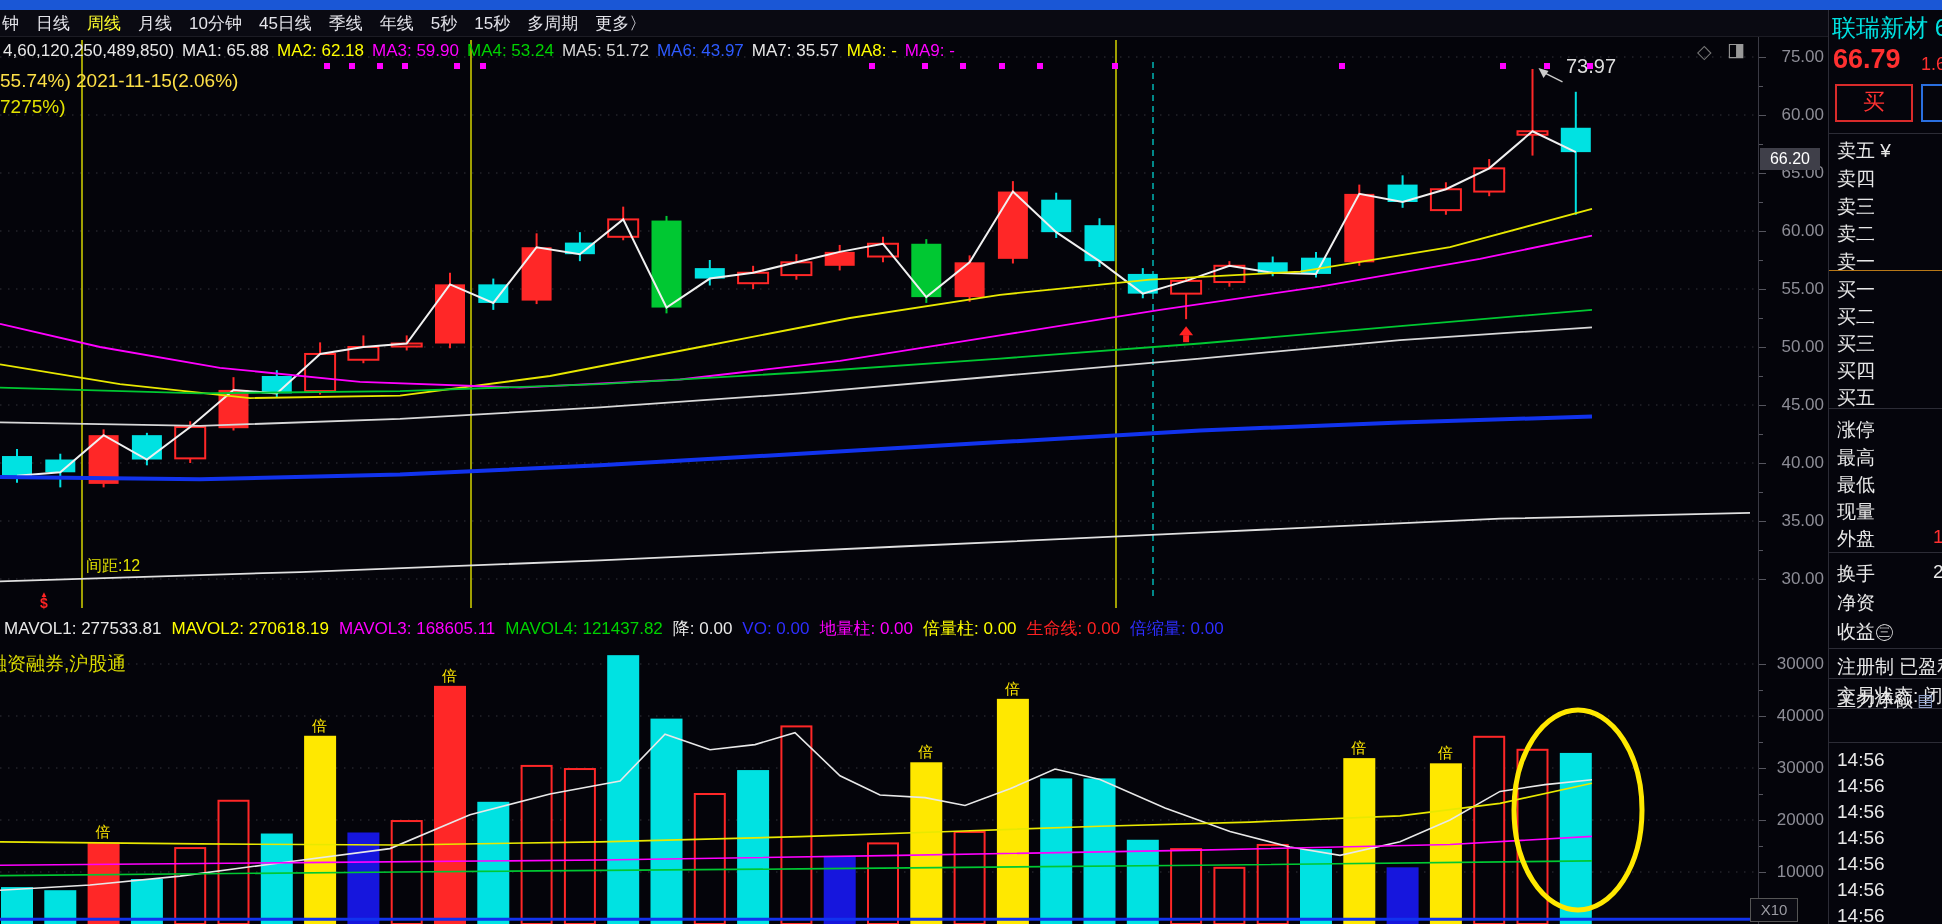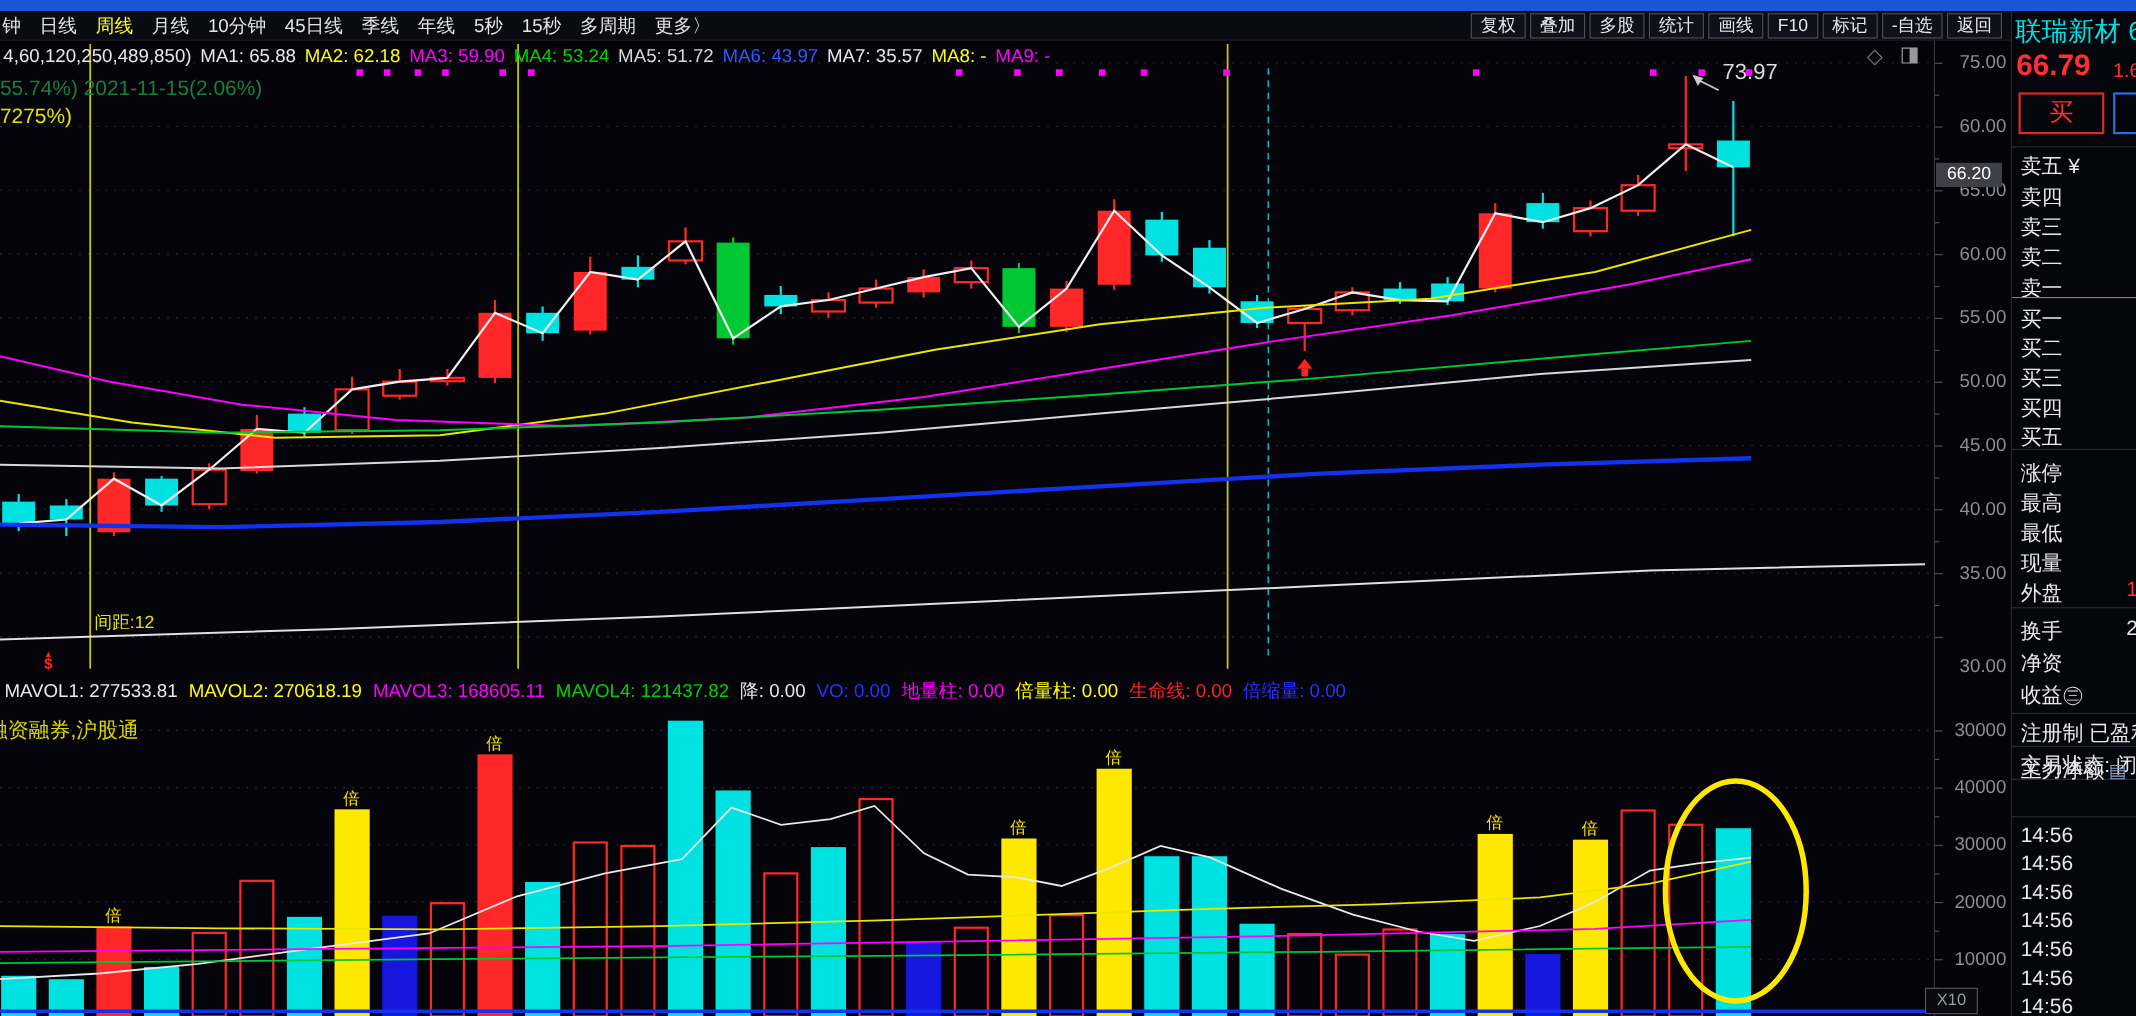--- a/index.html
+++ b/index.html
@@ -10,21 +10,21 @@
   .tb-left{position:absolute;left:2px;top:0;height:26px;display:flex;align-items:center;gap:17px;}
   .tb-item{color:#e4e4ea;font-size:17px;white-space:nowrap;cursor:default;}
   .tb-item.active{color:#ffff2e;}
   .tb-right{position:absolute;right:122px;top:1px;height:24px;display:flex;align-items:center;gap:4px;}
   .tb-btn{color:#e6e6ec;font-size:16px;border:1px solid #50505c;background:#10101a;padding:0 8px;height:21px;line-height:21px;white-space:nowrap;}
   .chart-area{position:absolute;left:0;top:0;width:1758px;height:924px;background:#04040a;overflow:hidden;z-index:1;}
   #chart-svg{position:absolute;left:0;top:0;}
   .ov{position:absolute;white-space:nowrap;z-index:2;}
   .ma-row{left:3px;top:41px;font-size:17px;color:#e8e8e8;}
   .ma-row span{margin-right:8px;}
-  .ann1{left:0;top:70px;font-size:19px;color:#15803d;}
+  .ann1{left:0;top:70px;font-size:19px;color:#fde047;}
   .ann2{left:0;top:96px;font-size:19px;color:#e3e300;}
   .gap-label{left:86px;top:556px;font-size:16px;color:#e3e300;}
   .dollar{left:40px;top:591px;color:#ff2424;text-align:center;line-height:8px;z-index:2;}
   .dollar .tri{font-size:8px;display:block;}
   .dollar .sym{font-size:14px;font-weight:bold;display:block;}
   .mavol-row{left:4px;top:617px;font-size:17px;}
   .mavol-row span{margin-right:10px;margin-top:36px;}
   .margin-row{left:-12px;top:651px;font-size:19px;color:#d8d800;}
   .high-label{left:1566px;top:55px;font-size:20px;color:#dddddd;}
   .icon-diamond{left:1697px;top:40px;font-size:19px;color:#777;}
@@ -249,31 +249,20 @@
         <span class="tb-item">月线</span>
         <span class="tb-item">10分钟</span>
         <span class="tb-item">45日线</span>
         <span class="tb-item">季线</span>
         <span class="tb-item">年线</span>
         <span class="tb-item">5秒</span>
         <span class="tb-item">15秒</span>
         <span class="tb-item">多周期</span>
         <span class="tb-item">更多〉</span>
       </div>
-    <div class="tb-right" id="tb-right">
-        <span class="tb-btn">复权</span>
-        <span class="tb-btn">叠加</span>
-        <span class="tb-btn">多股</span>
-        <span class="tb-btn">统计</span>
-        <span class="tb-btn">画线</span>
-        <span class="tb-btn">F10</span>
-        <span class="tb-btn">标记</span>
-        <span class="tb-btn">-自选</span>
-        <span class="tb-btn">返回</span>
-      </div>
   </div>
 
   <div class="price-axis" id="price-axis">
       <span class="ax-label" style="top: 12px;">75.00</span>
       <div class="ax-tick" style="top: 22px;"></div>
       <span class="ax-label" style="top: 70px;">60.00</span>
       <div class="ax-tick" style="top: 80px;"></div>
       <span class="ax-label" style="top: 128px;">65.00</span>
       <div class="ax-tick" style="top: 138px;"></div>
       <span class="ax-label" style="top: 186px;">60.00</span>
@@ -281,21 +270,21 @@
       <span class="ax-label" style="top: 244px;">55.00</span>
       <div class="ax-tick" style="top: 254px;"></div>
       <span class="ax-label" style="top: 302px;">50.00</span>
       <div class="ax-tick" style="top: 312px;"></div>
       <span class="ax-label" style="top: 360px;">45.00</span>
       <div class="ax-tick" style="top: 370px;"></div>
       <span class="ax-label" style="top: 418px;">40.00</span>
       <div class="ax-tick" style="top: 428px;"></div>
       <span class="ax-label" style="top: 476px;">35.00</span>
       <div class="ax-tick" style="top: 486px;"></div>
-      <span class="ax-label" style="top: 561px;">30.00</span>
+      <span class="ax-label" style="top: 534px;">30.00</span>
       <div class="ax-tick" style="top: 544px;"></div>
       <div class="ax-tick minor" style="top: 51px;"></div>
       <div class="ax-tick minor" style="top: 109px;"></div>
       <div class="ax-tick minor" style="top: 167px;"></div>
       <div class="ax-tick minor" style="top: 225px;"></div>
       <div class="ax-tick minor" style="top: 283px;"></div>
       <div class="ax-tick minor" style="top: 341px;"></div>
       <div class="ax-tick minor" style="top: 399px;"></div>
       <div class="ax-tick minor" style="top: 457px;"></div>
       <div class="ax-tick minor" style="top: 515px;"></div>

